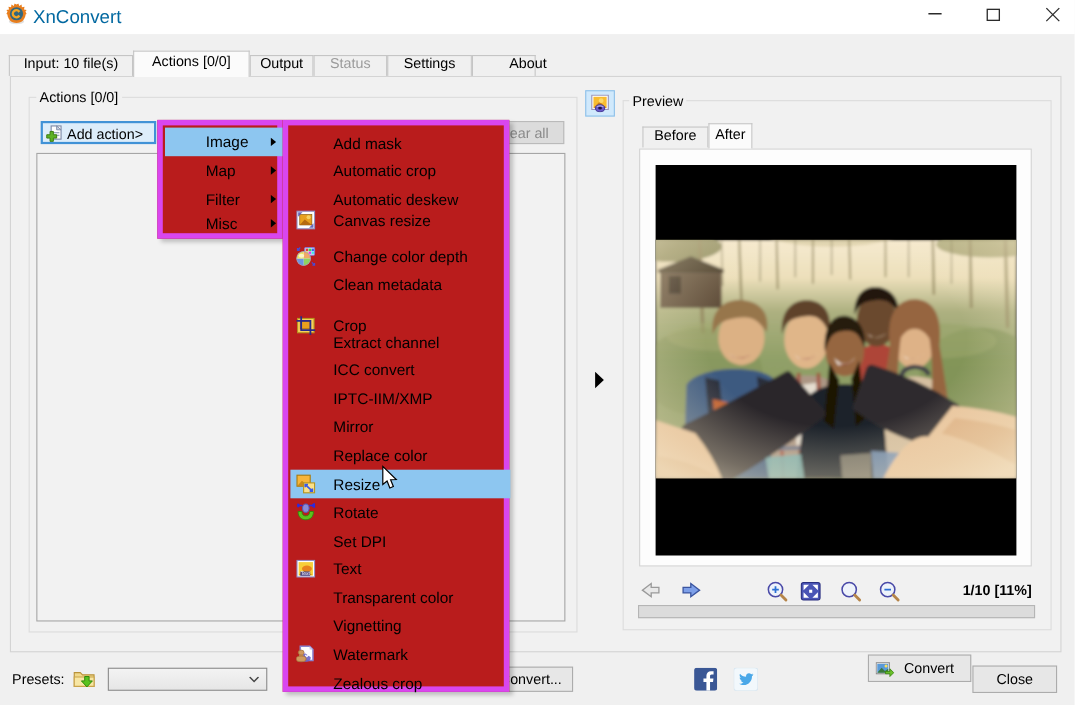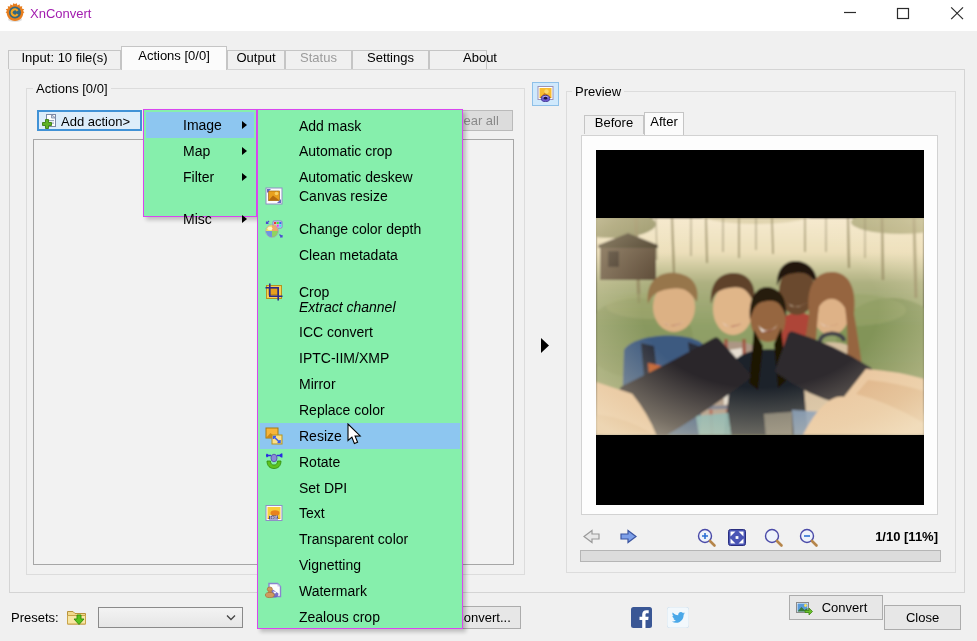--- a/index.html
+++ b/index.html
@@ -7,40 +7,40 @@
 body { font-family:"Liberation Sans",sans-serif; font-size:13px; color:#000; background:#fff; position:relative; }
 .abs { position:absolute; }
 .titlebar { left:0; top:0; width:977px; height:31px; background:#ffffff; }
 .content { left:0; top:31px; width:977px; height:610px; background:#f0f0f0; }
 .tab { position:absolute; top:50px; height:19px; background:#f0f0f0; border:1px solid #c5c5c5; border-bottom:none; text-align:center; line-height:14px; font-size:13px; }
 .tabsel { top:46px; height:24px; background:#fbfbfb; z-index:3; line-height:18px; }
 .pane { left:9px; top:69px; width:956px; height:524px; background:#f1f1f1; border:1px solid #d4d4d4; }
 .group { position:absolute; border:1px solid #dcdcdc; }
 .grouplabel { position:absolute; top:-8px; background:#f1f1f1; padding:0 3px; font-size:13px; }
 .btn { position:absolute; background:#e7e7e7; border:1px solid #acacac; text-align:center; font-size:13px; }
-.menu { position:absolute; background:#86efac; border:1px solid #d946ef; box-shadow:3px 3px 4px rgba(0,0,0,0.22); z-index:10; }
+.menu { position:absolute; background:#b91c1c; border:5px solid #d946ef; box-shadow:3px 3px 4px rgba(0,0,0,0.22); z-index:10; }
 .mi { position:absolute; left:2px; font-size:14px; }
 .hl { background:#8dc6f0; }
 .mtx { left:39px; top:5px; white-space:nowrap; }
 .micon { left:5px; top:4px; width:18px; height:18px; }
 </style>
 </head>
 <body>
 <div class="abs titlebar"></div>
 <div class="abs content"></div>
 
 <div class="abs" id="applogo" style="left:5px;top:3px;width:20px;height:20px;">
 <svg width="20" height="20" viewBox="0 0 20 20">
   <ellipse cx="10" cy="16.5" rx="7" ry="2.5" fill="#000" opacity="0.12"></ellipse>
   <path d="M10,1 L11.8,0.2 L12.4,2.4 L14.6,1.2 L14.9,3.6 L17.3,3.2 L16.8,5.6 L19.2,6.2 L17.8,8.2 L19.5,9.8 L10,11 L0.5,9.8 L2.2,8.2 L0.8,6.2 L3.2,5.6 L2.7,3.2 L5.1,3.6 L5.4,1.2 L7.6,2.4 L8.2,0.2 Z" fill="#e87e1e"></path>
   <path d="M1.5,8 C1.5,14.5 5,18 10,18 C15,18 18.5,14.5 18.5,8 Z" fill="#e87e1e"></path>
   <circle cx="10" cy="9.5" r="6" fill="#33677f"></circle>
   <path d="M13.5,7.2 A4.3 4.3 0 1 0 13.5,11.8 L11.6,10.4 A2 2 0 1 1 11.6,8.6 Z" fill="#f5a623"></path>
 </svg></div>
-<div class="abs" style="left:30px;top:6px;font-size:13px;color:#a21caf;">XnConvert</div>
+<div class="abs" style="left:30px;top:6px;font-size:17px;color:#0369a1;">XnConvert</div>
 
 <svg class="abs" style="left:838px;top:0px;" width="139" height="31" viewBox="0 0 139 31">
   <g stroke="#2b2b2b" stroke-width="1.2" fill="none">
     <line x1="6" y1="12.5" x2="18" y2="12.5"></line>
     <rect x="59.5" y="8.5" width="11" height="10"></rect>
     <line x1="113.2" y1="7.4" x2="125" y2="19.2"></line>
     <line x1="125" y1="7.4" x2="113.2" y2="19.2"></line>
   </g>
 </svg>
 
@@ -276,21 +276,21 @@
       <svg class="abs" style="left:96px;top:9px;" width="5" height="8" viewBox="0 0 5 8">
         <path d="M0,0 L5,4 L0,8 Z"></path>
       </svg>
     </div>
   <div class="mi" style="top:28px;height:26px;width:108px;">
       <span class="abs" style="left:37px;top:5px;">Map</span>
       <svg class="abs" style="left:96px;top:9px;" width="5" height="8" viewBox="0 0 5 8">
         <path d="M0,0 L5,4 L0,8 Z"></path>
       </svg>
     </div>
-  <div class="mi" style="top:96px;height:26px;width:108px;">
+  <div class="mi" style="top:76px;height:26px;width:108px;">
       <span class="abs" style="left:37px;top:5px;">Misc</span>
       <svg class="abs" style="left:96px;top:9px;" width="5" height="8" viewBox="0 0 5 8">
         <path d="M0,0 L5,4 L0,8 Z"></path>
       </svg>
     </div>
 </div>
 
 <div class="menu" style="left:257px;top:109px;width:206px;height:520px;padding-left:48px;" id="menu2">
   <div class="mi" style="top:2.5px;width:200px;height:25.85px;">
       <span class="abs mtx">Add mask</span>
@@ -346,21 +346,21 @@
       <span class="abs micon" id="ic-crop"><svg width="18" height="18" viewBox="0 0 18 18">
 <rect x="1.5" y="2.5" width="15" height="13" fill="#f7cf5a" stroke="#b5941e"></rect>
 <rect x="4" y="5" width="9" height="7" fill="#e8a01e" stroke="#8a5a0a" stroke-width="0.7"></rect>
 <g stroke="#2a2a8a" stroke-width="1.6" fill="none">
             <path d="M4.8,0.5 L4.8,13.2 L17.5,13.2"></path>
             <path d="M0.5,4.8 L13.2,4.8 L13.2,17.5"></path>
           </g>
 </svg></span>
       <span class="abs mtx">Crop</span>
     </div>
-  <div class="mi" style="top:183.5px;width:200px;height:25.85px;font-style:italic;">
+  <div class="mi" style="top:183.5px;width:200px;height:25.85px;">
       <span class="abs mtx">Extract channel</span>
     </div>
   <div class="mi" style="top:209.4px;width:200px;height:25.85px;">
       <span class="abs mtx">ICC convert</span>
     </div>
   <div class="mi" style="top:235.2px;width:200px;height:25.85px;">
       <span class="abs mtx">IPTC-IIM/XMP</span>
     </div>
   <div class="mi" style="top:261.1px;width:200px;height:25.85px;">
       <span class="abs mtx">Mirror</span>

